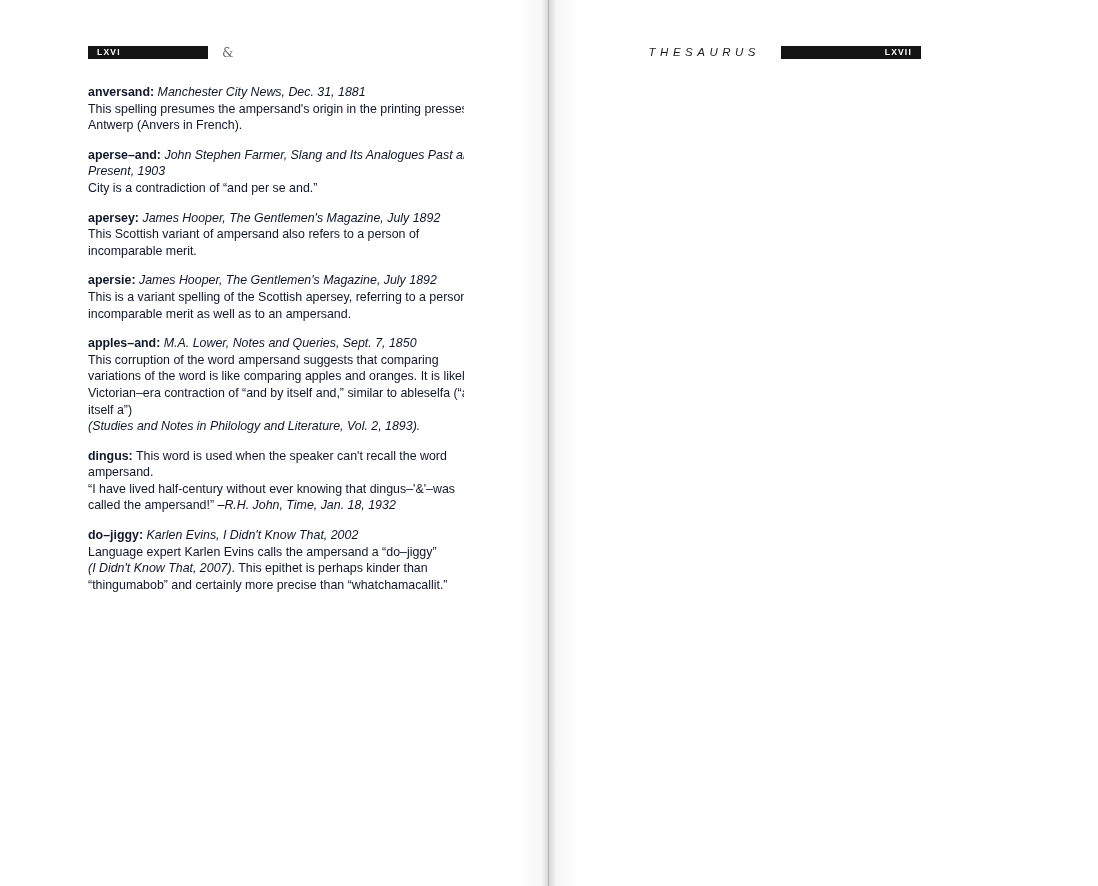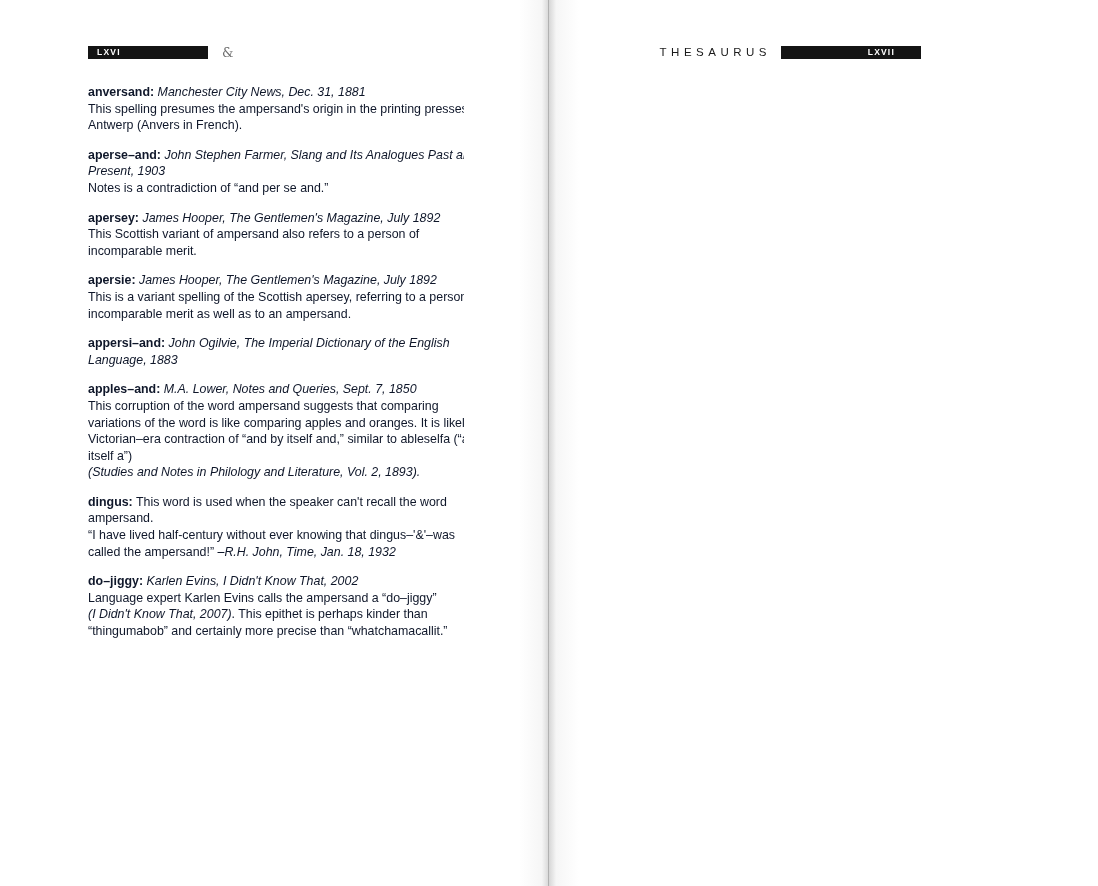--- a/index.html
+++ b/index.html
@@ -89,29 +89,30 @@
   }
   .folio-bar-left {
     width: 120px;
     justify-content: flex-start;
     padding-left: 9px;
     box-sizing: border-box;
   }
   .folio-bar-right {
     width: 140px;
     justify-content: flex-end;
-    padding-right: 26px;
+    padding-right: 9px;
     box-sizing: border-box;
   }
   .running-head {
     font-size: 11.5px;
     letter-spacing: 4.5px;
     color: #1a1a1a;
-    margin-right: 10px;
+    margin-right: 21px;
     white-space: nowrap;
+    font-style: italic;
   }
   .amp-mark {
     margin-left: 14px;
     font-size: 13px;
     color: #6d6d6d;
     font-family: "DejaVu Serif", serif;
     line-height: 1;
   }
 
   
@@ -157,39 +158,35 @@
 
       <div class="entry">
         <p><span class="term">anversand:</span>
         <span class="it">Manchester City News, Dec. 31, 1881</span></p>
         <p>This spelling presumes the ampersand's origin in the printing presses of Antwerp (Anvers in French).</p>
       </div>
 
       <div class="entry">
         <p><span class="term">aperse–and:</span>
         <span class="it">John Stephen Farmer, Slang and Its Analogues Past and Present, 1903</span></p>
-        <p>Notes is a contradiction of “and per se and.”</p>
+        <p>City is a contradiction of “and per se and.”</p>
       </div>
 
       <div class="entry">
         <p><span class="term">apersey:</span>
         <span class="it">James Hooper, The Gentlemen's Magazine, July 1892</span></p>
         <p>This Scottish variant of ampersand also refers to a person of incomparable merit.</p>
       </div>
 
       <div class="entry">
         <p><span class="term">apersie:</span>
         <span class="it">James Hooper, The Gentlemen's Magazine, July 1892</span></p>
         <p>This is a variant spelling of the Scottish apersey, referring to a person of incomparable merit as well as to an ampersand.</p>
       </div>
 
-      <div class="entry">
-        <p><span class="term">appersi–and:</span>
-        <span class="it">John Ogilvie, The Imperial Dictionary of the English Language, 1883</span></p>
-      </div>
 
       <div class="entry">
         <p><span class="term">apples–and:</span>
         <span class="it">M.A. Lower, Notes and Queries, Sept. 7, 1850</span></p>
         <p>This corruption of the word ampersand suggests that comparing variations of the word is like comparing apples and oranges. It is likely a Victorian–era contraction of “and by itself and,” similar to ableselfa (“a by itself a”)</p>
         <p class="it">(Studies and Notes in Philology and Literature, Vol. 2, 1893).</p>
       </div>
 
       <div class="entry">
         <p><span class="term">dingus:</span>

